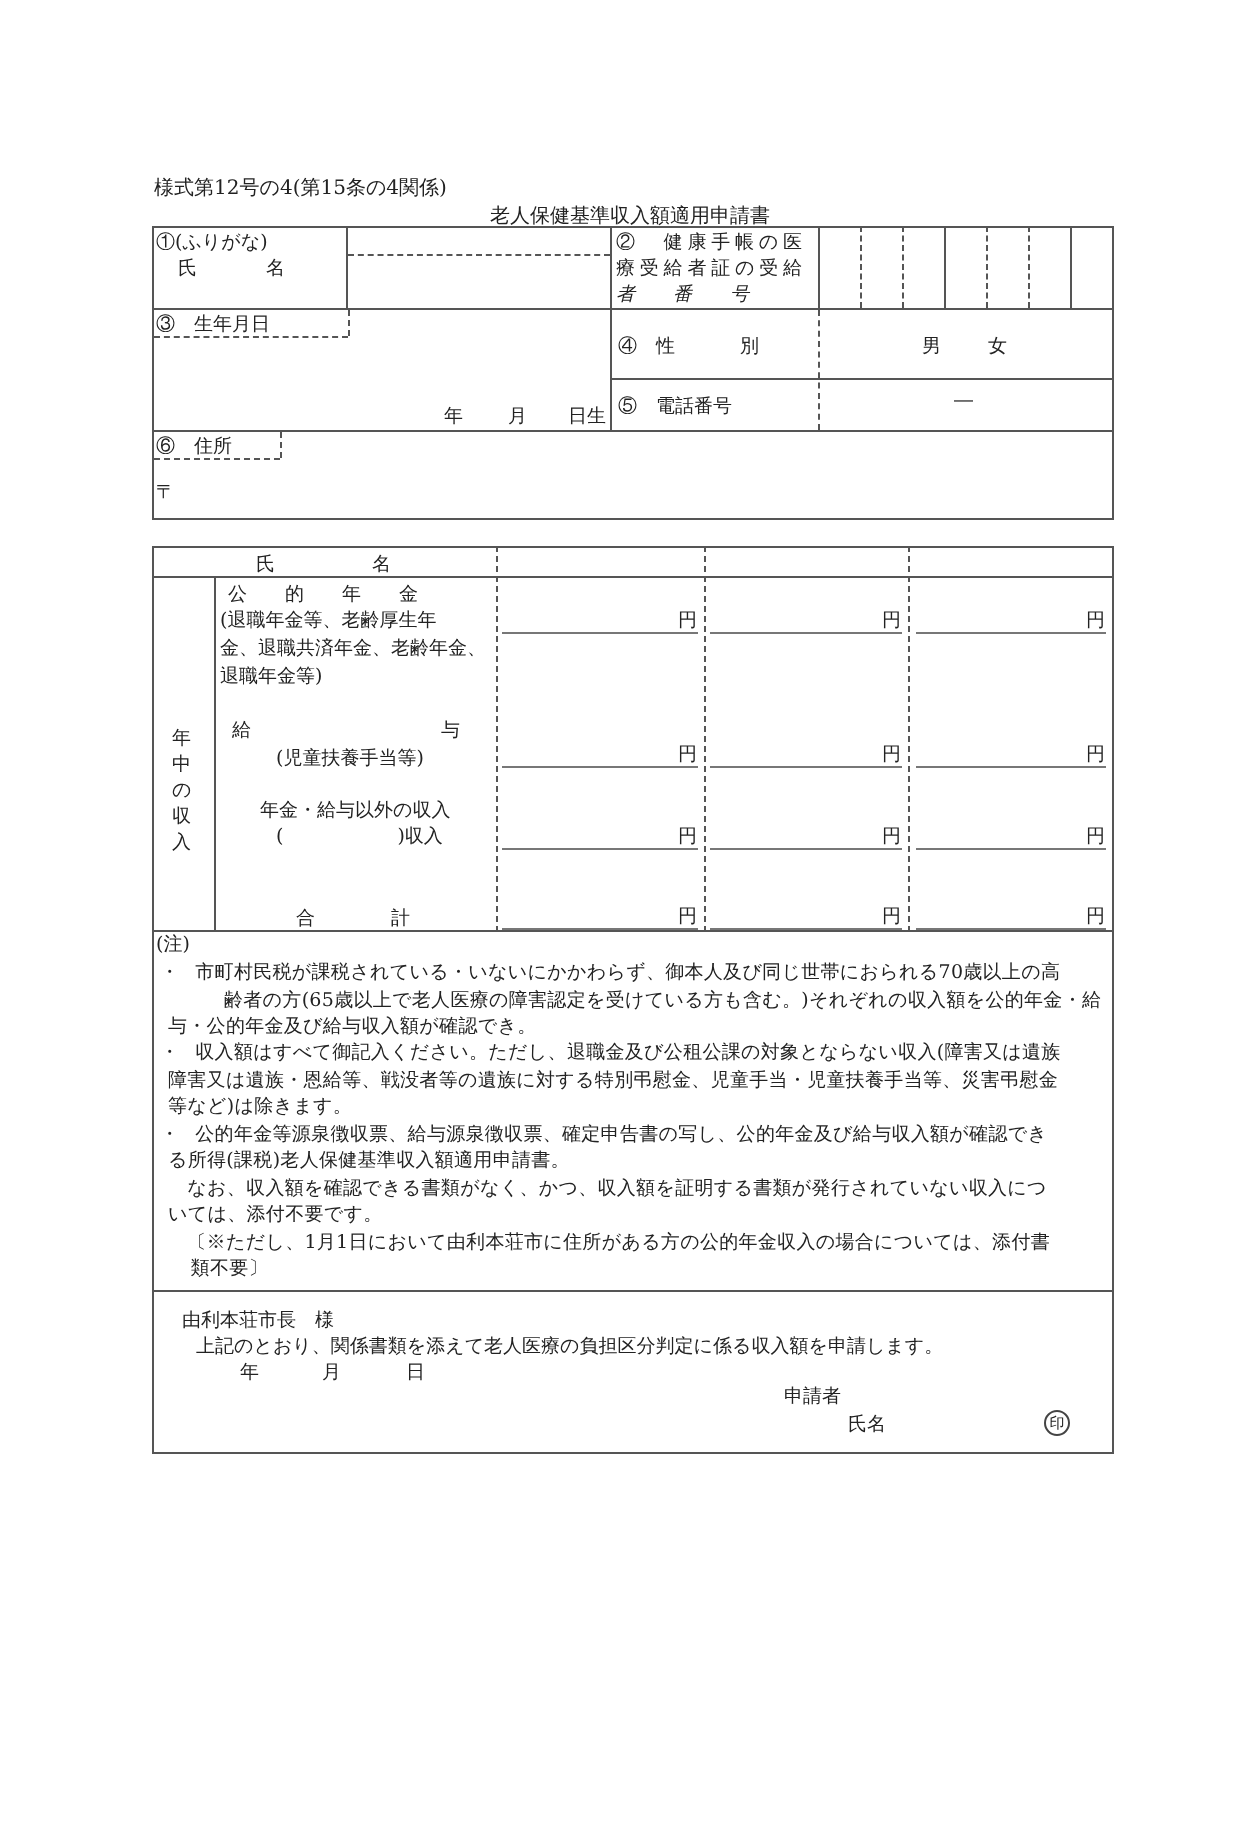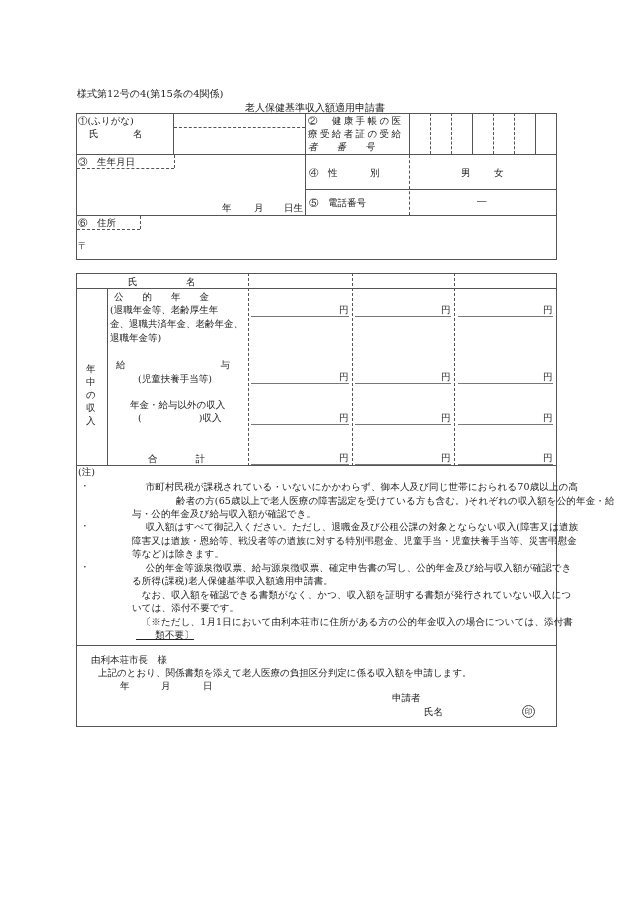--- a/index.html
+++ b/index.html
@@ -5,21 +5,21 @@
   html, body { margin:0; padding:0; background:#ffffff; }
   body { width:630px; height:915px; position:relative; overflow:hidden;
          font-family:"DejaVu Serif", "Liberation Serif", serif; color:#222; font-size:9.5px; }
   .abs { position:absolute; white-space:nowrap; }
   .line { position:absolute; background:#555; }
   .dl { position:absolute; border-left:1px dashed #555; width:0; }
   .dh { position:absolute; border-top:1px dashed #555; height:0; }
   .box { position:absolute; border:1px solid #555; box-sizing:border-box; }
   .uline { position:absolute; height:0; border-top:1.5px solid #777; }
   .yen { position:absolute; font-size:9.5px; }
-  .note { position:absolute; left:80px; font-size:9.5px; line-height:13.5px; white-space:nowrap; letter-spacing:0.15px;margin-left:48px; }
+  .note { position:absolute; left:80px; font-size:9.5px; line-height:13.5px; white-space:nowrap; letter-spacing:0.15px; }
   .seal { position:absolute; width:11px; height:11px; border:1px solid #444; border-radius:50%;
           font-size:7.5px; line-height:11px; text-align:center; }
 </style>
 </head>
 <body>
 
 <div class="abs" style="left:77px;top:87px;font-size:10px;">様式第12号の4(第15条の4関係)</div>
 <div class="abs" style="left:245px;top:101px;font-size:10px;">老人保健基準収入額適用申請書</div>
 
 <div class="box" style="left:76px;top:113px;width:481px;height:147px;"></div>
@@ -139,31 +139,31 @@
     <div class="yen" style="left: 543px; top: 452px;">円</div>
   </div>
 
 <div class="box" style="left:76px;top:465px;width:481px;height:181px;"></div>
 <div class="abs" style="left:78px;top:466px;">(注)</div>
 <div class="abs" style="left:80px;top:480px;">・</div>
 <div class="abs" style="left:80px;top:520px;">・</div>
 <div class="abs" style="left:80px;top:561px;">・</div>
 <div id="notes-lines">
     <div class="note" style="top: 480px; left: 88px;">　市町村民税が課税されている・いないにかかわらず、御本人及び同じ世帯におられる70歳以上の高</div>
-    <div class="note" style="top: 494px; left: 100px; padding-left: 28px;">齢者の方(65歳以上で老人医療の障害認定を受けている方も含む。)それぞれの収入額を公的年金・給</div>
+    <div class="note" style="top: 494px; left: 84px; padding-left: 28px;">齢者の方(65歳以上で老人医療の障害認定を受けている方も含む。)それぞれの収入額を公的年金・給</div>
     <div class="note" style="top: 507px; left: 84px;">与・公的年金及び給与収入額が確認でき。</div>
     <div class="note" style="top: 520px; left: 88px;">　収入額はすべて御記入ください。ただし、退職金及び公租公課の対象とならない収入(障害又は遺族</div>
     <div class="note" style="top: 534px; left: 84px;">障害又は遺族・恩給等、戦没者等の遺族に対する特別弔慰金、児童手当・児童扶養手当等、災害弔慰金</div>
     <div class="note" style="top: 547px; left: 84px;">等など)は除きます。</div>
     <div class="note" style="top: 561px; left: 88px;">　公的年金等源泉徴収票、給与源泉徴収票、確定申告書の写し、公的年金及び給与収入額が確認でき</div>
     <div class="note" style="top: 574px; left: 84px;">る所得(課税)老人保健基準収入額適用申請書。</div>
     <div class="note" style="top: 588px; left: 84px;">　なお、収入額を確認できる書類がなく、かつ、収入額を証明する書類が発行されていない収入につ</div>
     <div class="note" style="top: 601px; left: 84px;">いては、添付不要です。</div>
     <div class="note" style="top: 615px; left: 84px;">　〔※ただし、1月1日において由利本荘市に住所がある方の公的年金収入の場合については、添付書</div>
-    <div class="note" style="top: 628px; left: 88px; text-decoration: underline;">　　類不要〕</div>
+    <div class="note" style="top: 628px; left: 76px;">　　類不要〕</div>
   </div>
 
 <div class="box" style="left:76px;top:645px;width:481px;height:82px;"></div>
 <div class="abs" style="left:91px;top:654px;">由利本荘市長　様</div>
 <div class="abs" style="left:98px;top:667px;">上記のとおり、関係書類を添えて老人医療の負担区分判定に係る収入額を申請します。</div>
 <div class="abs" style="left:120px;top:680px;">年</div>
 <div class="abs" style="left:161px;top:680px;">月</div>
 <div class="abs" style="left:203px;top:680px;">日</div>
 <div style="position:absolute;left:100px;top:679px;width:120px;height:13px;"></div>
 <div class="abs" style="left:392px;top:692px;">申請者</div>

